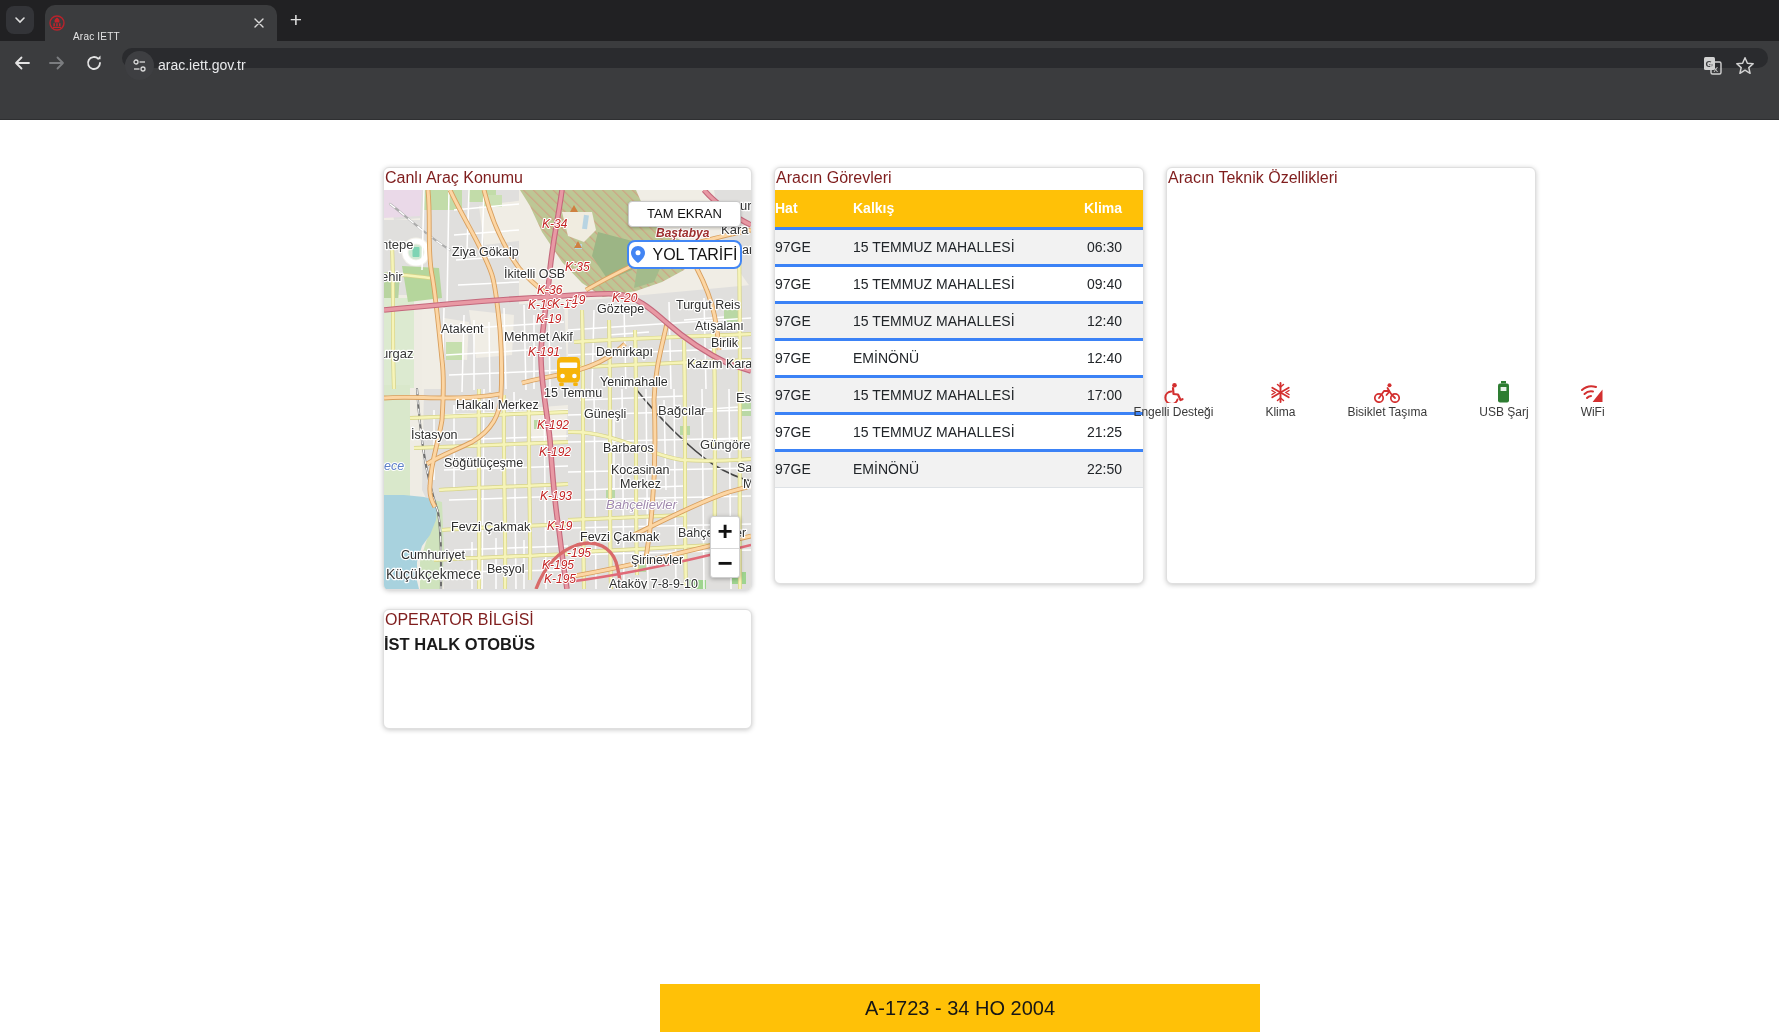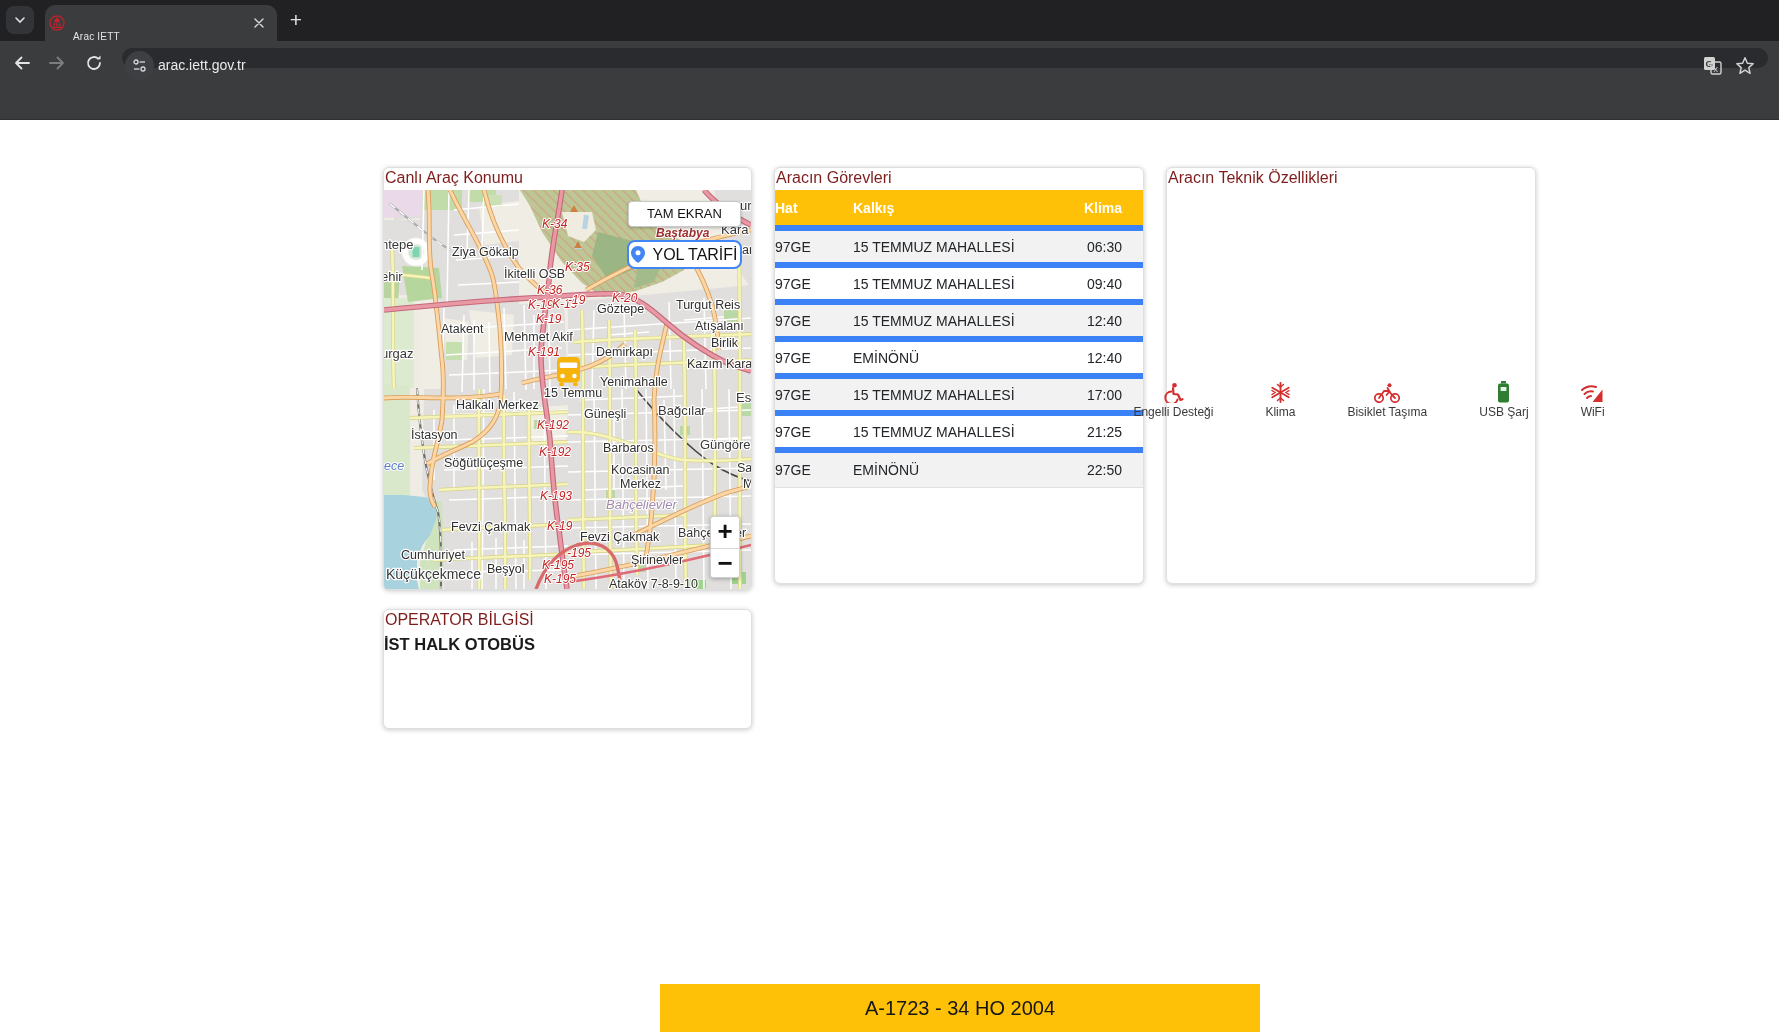--- a/index.html
+++ b/index.html
@@ -12,21 +12,21 @@
   #tabplus { position:absolute; left:284px; top:8px; width:24px; height:24px; color:#dedede; font-size:21px; line-height:24px; text-align:center; font-weight:300;}
   #toolbar { position:absolute; left:0; top:41px; width:1779px; height:79px; background:#3b3c3e; border-bottom:1px solid #2e2f31; }
   #urlpill { position:absolute; left:122px; top:7px; width:1646px; height:20px; background:#2a2b2e; border-radius:18px; }
   
   .card { position:absolute; background:#fff; border:1px solid #dfdfdf; border-radius:6px;
           box-shadow:0 1px 5px rgba(0,0,0,.22); }
   .ctitle { font-size:16px; color:#7f1d1d; padding:0px 2px 0 1px; line-height:20px; white-space:nowrap;}
   
   table { border-collapse:collapse; width:100%; font-size:14px; color:#212529; }
   thead th { background:#ffc107; color:#fff; font-weight:bold; text-align:left; height:38px; }
-  tbody td { height:37px; border-top:6px solid #3b82f6; }
+  tbody td { height:37px; border-top:3px solid #3b82f6; }
   tbody tr:last-child td { border-bottom:1px solid #dee2e6; }
   tbody tr:nth-child(odd) { background:#f2f2f2; }
   .tdhat { width:78px; }
   .tdsaat { text-align:right; padding-right:21px; }
   
   .ticon { display:flex; flex-direction:column; align-items:center;margin-left:36px; }
   .tlabel { font-weight:400; font-size:12px; color:#3a3a3a; margin-top:2px; white-space:nowrap; }
   
   #btn-tam { position:absolute; left:244px; top:11px; width:113px; height:26px; background:#fff;
      border:1px solid #c8c8c8; border-radius:4px; font-size:13px; color:#111; text-align:center;

